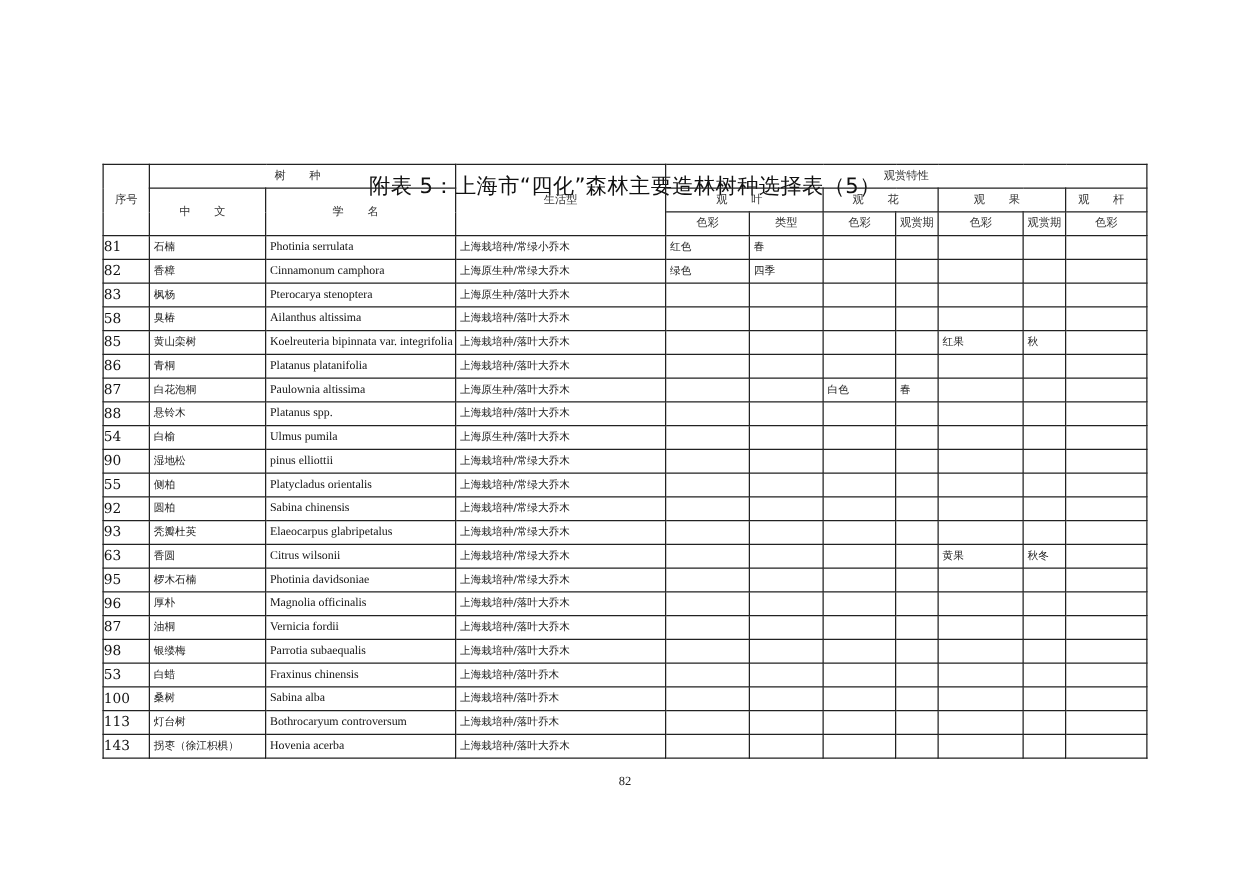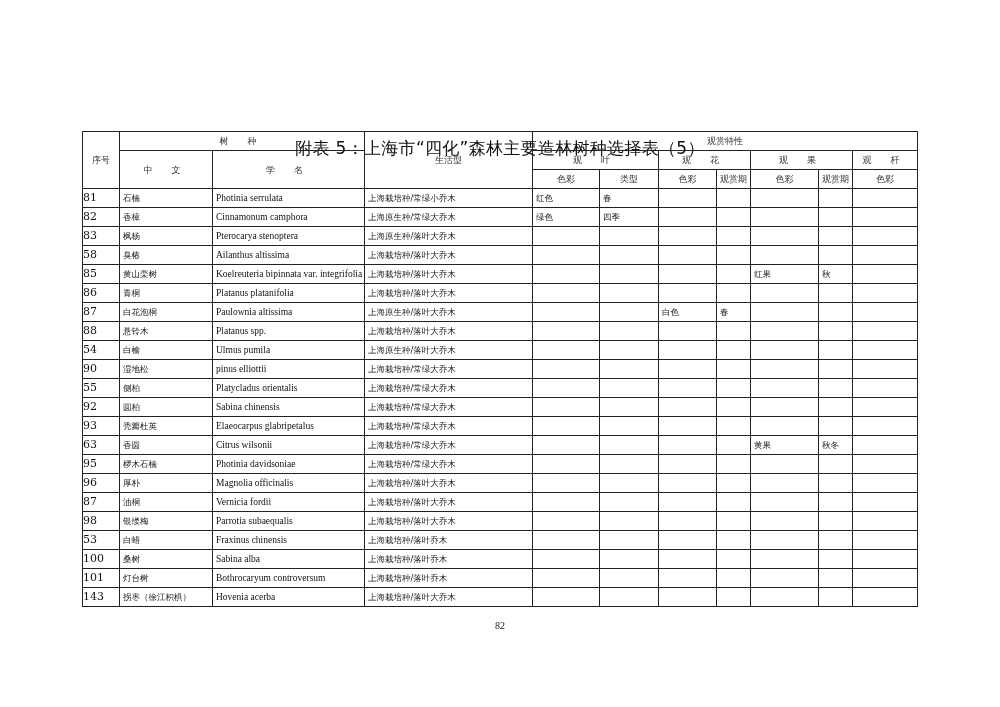--- a/index.html
+++ b/index.html
@@ -320,21 +320,21 @@
         <td class="life">上海栽培种/落叶乔木</td>
         <td class="attr"></td>
         <td class="attr"></td>
         <td class="attr"></td>
         <td class="attr"></td>
         <td class="attr"></td>
         <td class="attr"></td>
         <td class="attr"></td>
       </tr>
       <tr>
-        <td class="num">101</td>
+        <td class="num">113</td>
         <td class="cn">灯台树</td>
         <td class="sci">Bothrocaryum controversum</td>
         <td class="life">上海栽培种/落叶乔木</td>
         <td class="attr"></td>
         <td class="attr"></td>
         <td class="attr"></td>
         <td class="attr"></td>
         <td class="attr"></td>
         <td class="attr"></td>
         <td class="attr"></td>

